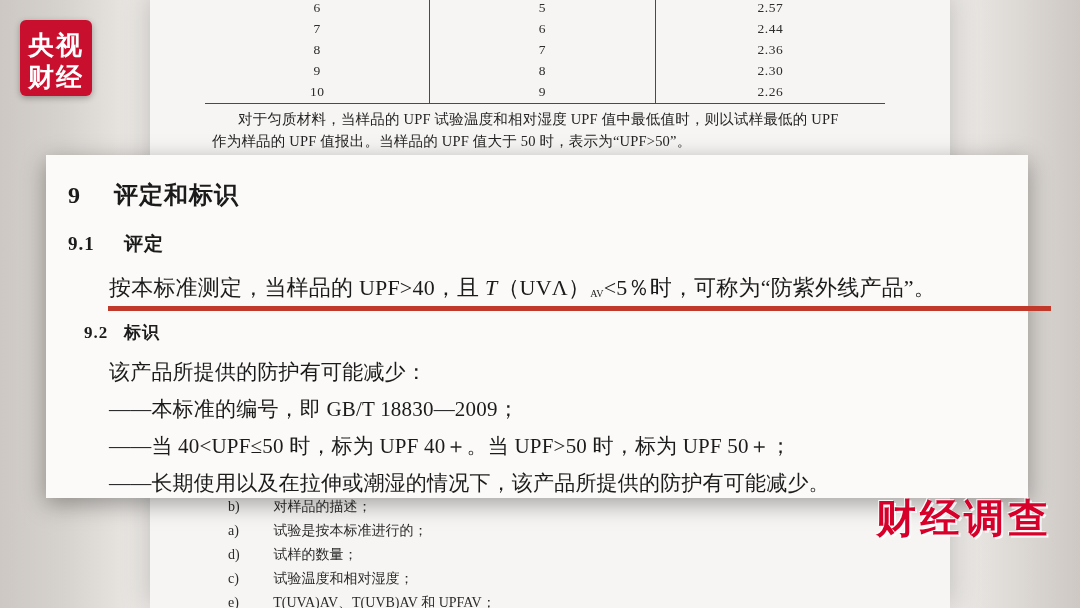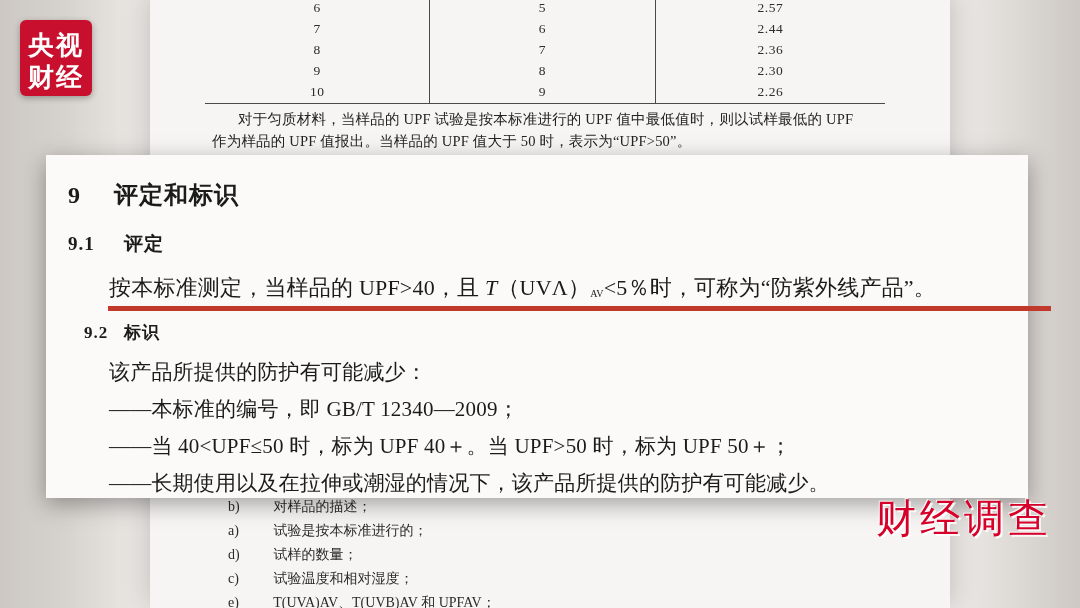--- a/index.html
+++ b/index.html
@@ -141,21 +141,21 @@
     font-family: "Liberation Sans", sans-serif;
     font-weight: bold; font-size: 26px; letter-spacing: 2px;
   }
   .logo .l1 { top: 8px; }
   .logo .l2 { top: 40px; }
 
   
   .watermark {
     position: absolute; right: 28px; bottom: 62px;
     font-family: "Liberation Sans", sans-serif;
-    font-size: 40px; font-weight: normal;
+    font-size: 40px; font-weight: bold;
     color: #d6002a;
     letter-spacing: 4px;
     text-shadow: 2px 2px 0 rgba(255,255,255,.85), -1px -1px 0 rgba(255,255,255,.85);
     white-space: nowrap;
   }
 </style>
 </head>
 <body>
 
 <div id="screen">
@@ -187,21 +187,21 @@
         </tr>
         <tr class="last">
           <td class="c1">10</td>
           <td class="c2">9</td>
           <td class="c3">2.26</td>
         </tr>
       </tbody>
     </table>
 
     <div class="para-top">
-      <span class="ind"></span><span>对于匀质材料，当样品的 UPF 试验是按本标准进行的 UPF 值中最低值时，则以试样最低的 UPF</span><br>
+      <span class="ind"></span><span>对于匀质材料，当样品的 UPF 试验温度和相对湿度 UPF 值中最低值时，则以试样最低的 UPF</span><br>
       <span>作为样品的 UPF 值报出。当样品的 UPF 值大于 50 时，表示为“UPF&gt;50”。</span>
     </div>
 
     <div class="bot-list">
       <div class="row">
         <span class="lbl">b)</span>
         <span>对样品的描述；</span>
       </div>
       <div class="row">
         <span class="lbl">a)</span>
@@ -235,21 +235,21 @@
       <div class="line-91">
         <span>按本标准测定，当样品的 UPF&gt;40，且 </span><span class="ital">T</span><span>（UVΛ）</span><span class="sub">AV</span><span>&lt;5％时，可称为“防紫外线产品”。</span>
       </div>
       <div class="underline-red"></div>
 
       <div class="h-sub2">
         <span class="num">9.2</span><span>标识</span>
       </div>
 
       <div class="body-line bl1">该产品所提供的防护有可能减少：</div>
-      <div class="body-line bl2">——本标准的编号，即 GB/T 12340—2009；</div>
+      <div class="body-line bl2">——本标准的编号，即 GB/T 18830—2009；</div>
       <div class="body-line bl3">——当 40&lt;UPF≤50 时，标为 UPF 40＋。当 UPF&gt;50 时，标为 UPF 50＋；</div>
       <div class="body-line bl4">——长期使用以及在拉伸或潮湿的情况下，该产品所提供的防护有可能减少。</div>
     </div>
   </div>
 
   <div class="logo">
     <div class="l1">央视</div>
     <div class="l2">财经</div>
   </div>
 

